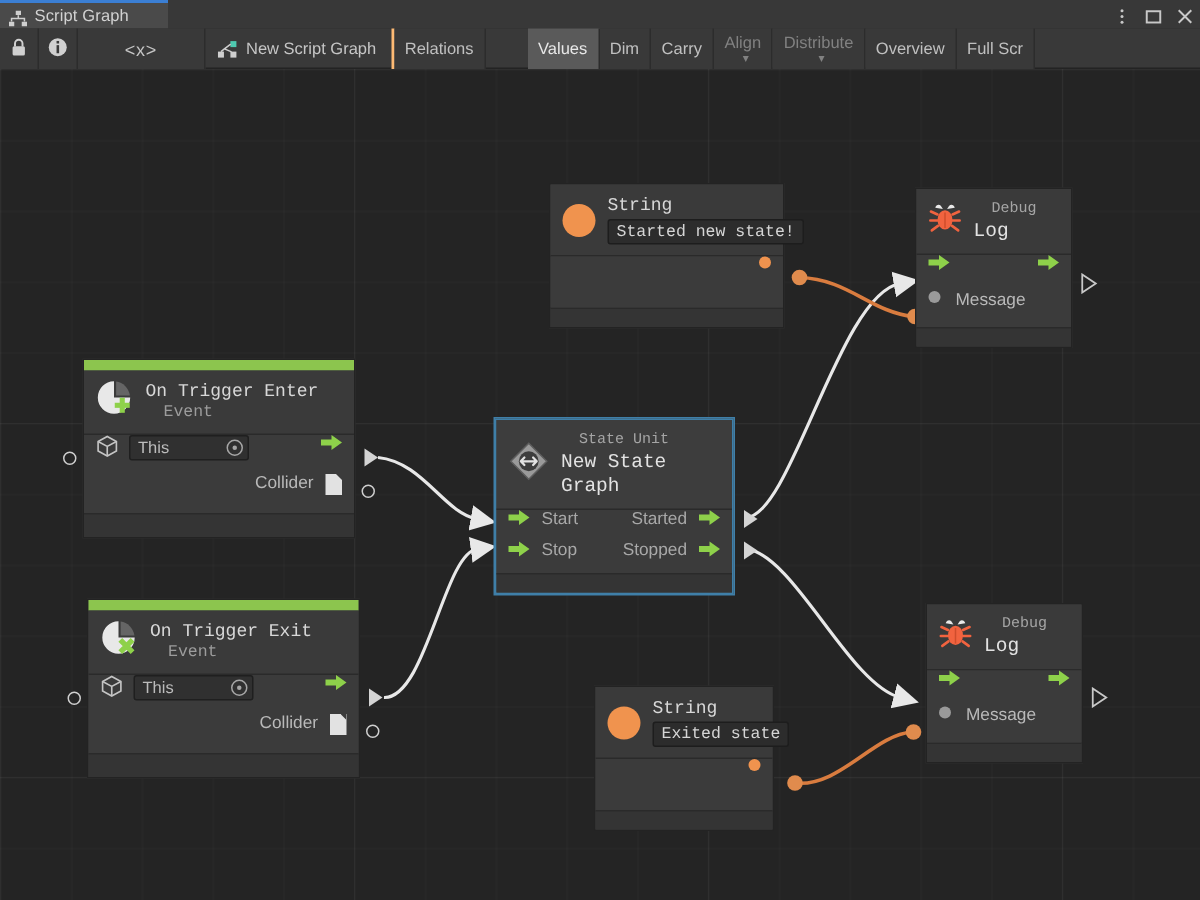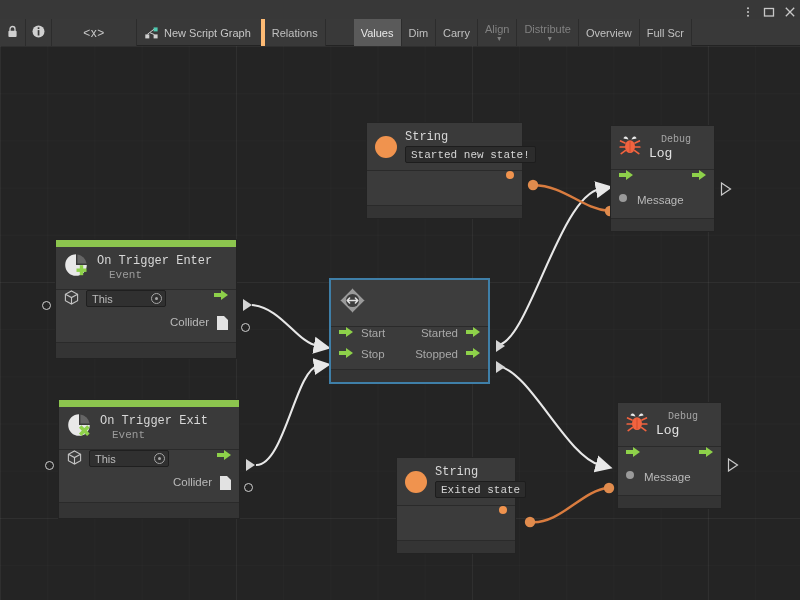--- a/index.html
+++ b/index.html
@@ -37,21 +37,21 @@
   .tb-btn {
     display:flex; align-items:center; justify-content:center;
     border-right:1px solid #2c2c2c;
     color:#c0c0c0; font-size:11px; padding:0 7px; height:27px;
     background:#393939;
   }
   .tb-btn.active { background:#5a5a5a; color:#e8e8e8;margin-left:28px; }
   .tb-btn.dim { color:#818181;flex-direction:column; }
   .tb-graphname {
     display:flex; align-items:center; gap:6px; padding:0 10px 0 8px;
-    color:#c6c6c6; font-size:11px; border-right:4px solid #fdba74; height:27px;
+    color:#c6c6c6; font-size:11px; border-right:2px solid #fdba74; height:27px;
   }
   .tb-zoom {
     display:flex; align-items:center; gap:7px; padding:0 8px;
     color:#b4b4b4; font-size:11px; border-right:1px solid #2c2c2c; height:27px;
   }
   .slider { position:relative; width:94px; height:12px; }
   .slider .track { position:absolute; left:0; top:5px; width:94px; height:2px; background:#8b8b8b; border-radius:1px; }
   .slider .knob { position:absolute; right:-1px; top:1px; width:11px; height:11px; border-radius:50%; background:#b0b0b0; }
   .caret { display:inline-block; margin-left:4px; font-size:8px; line-height:1; }
 
@@ -122,20 +122,31 @@
   .port-circle { position:absolute; width:9px; height:9px; border-radius:50%; border:1.5px solid #cfcfcf; }
   .port-tri-filled { position:absolute; width:0; height:0;
     border-top:6px solid transparent; border-bottom:6px solid transparent; border-left:9px solid #d4d4d4; }
 </style>
 </head>
 <body>
 
 <div id="app">
 
   <div class="tabbar">
+    <div class="tab">
+      <span style="display:inline-block;width:12px;height:11px;">
+        <svg width="12" height="11" viewBox="0 0 12 11">
+          <rect x="4.5" y="0" width="3.5" height="3" fill="#cfcfcf"></rect>
+          <rect x="0" y="7.5" width="3.5" height="3" fill="#cfcfcf"></rect>
+          <rect x="8.5" y="7.5" width="3.5" height="3" fill="#cfcfcf"></rect>
+          <path d="M6.2 3.2 V5.3 M1.7 7.4 V5.3 H10.3 V7.4" stroke="#cfcfcf" stroke-width="1" fill="none"></path>
+        </svg>
+      </span>
+      <span class="tab-label">Script Graph</span>
+    </div>
 
     <div class="wincontrols">
       <div class="wc">
         <svg width="12" height="12" viewBox="0 0 12 12">
           <circle cx="6" cy="2.2" r="1" fill="#c8c8c8"></circle>
           <circle cx="6" cy="6" r="1" fill="#c8c8c8"></circle>
           <circle cx="6" cy="9.8" r="1" fill="#c8c8c8"></circle>
         </svg>
       </div>
       <div class="wc">
@@ -345,20 +356,24 @@
 
     <div class="node selected" style="left:330px; top:233px; width:159px;">
       <div class="node-head" style="padding:7px 8px;background:#3d3d3d;">
         <span style="flex:0 0 auto;">
           <svg width="27" height="27" viewBox="0 0 27 27">
             <path d="M13.5 1.5 L25.5 13.5 L13.5 25.5 L1.5 13.5 Z" fill="#9a9a9a" stroke="#5e5e5e" stroke-width="1"></path>
             <circle cx="13.5" cy="13.5" r="6.6" fill="#3d3d3d"></circle>
             <path d="M8.6 13.5 H18.4 M10.6 11 L8.2 13.5 L10.6 16 M16.4 11 L18.8 13.5 L16.4 16" stroke="#e2e2e2" stroke-width="1.5" fill="none" stroke-linecap="round" stroke-linejoin="round"></path>
           </svg>
         </span>
+        <div class="node-titles">
+          <span class="node-sub small">State Unit</span>
+          <span class="node-title big">New  State  Graph</span>
+        </div>
       </div>
       <div class="node-body">
         <div class="row" style="height:21px;gap:8px;">
           <span class="arrow-r"></span>
           <span class="lbl dimmer">Start</span>
           <span class="spacer"></span>
           <span class="lbl dimmer">Started</span>
           <span class="arrow-r"></span>
         </div>
         <div class="row" style="height:21px;gap:8px;">

